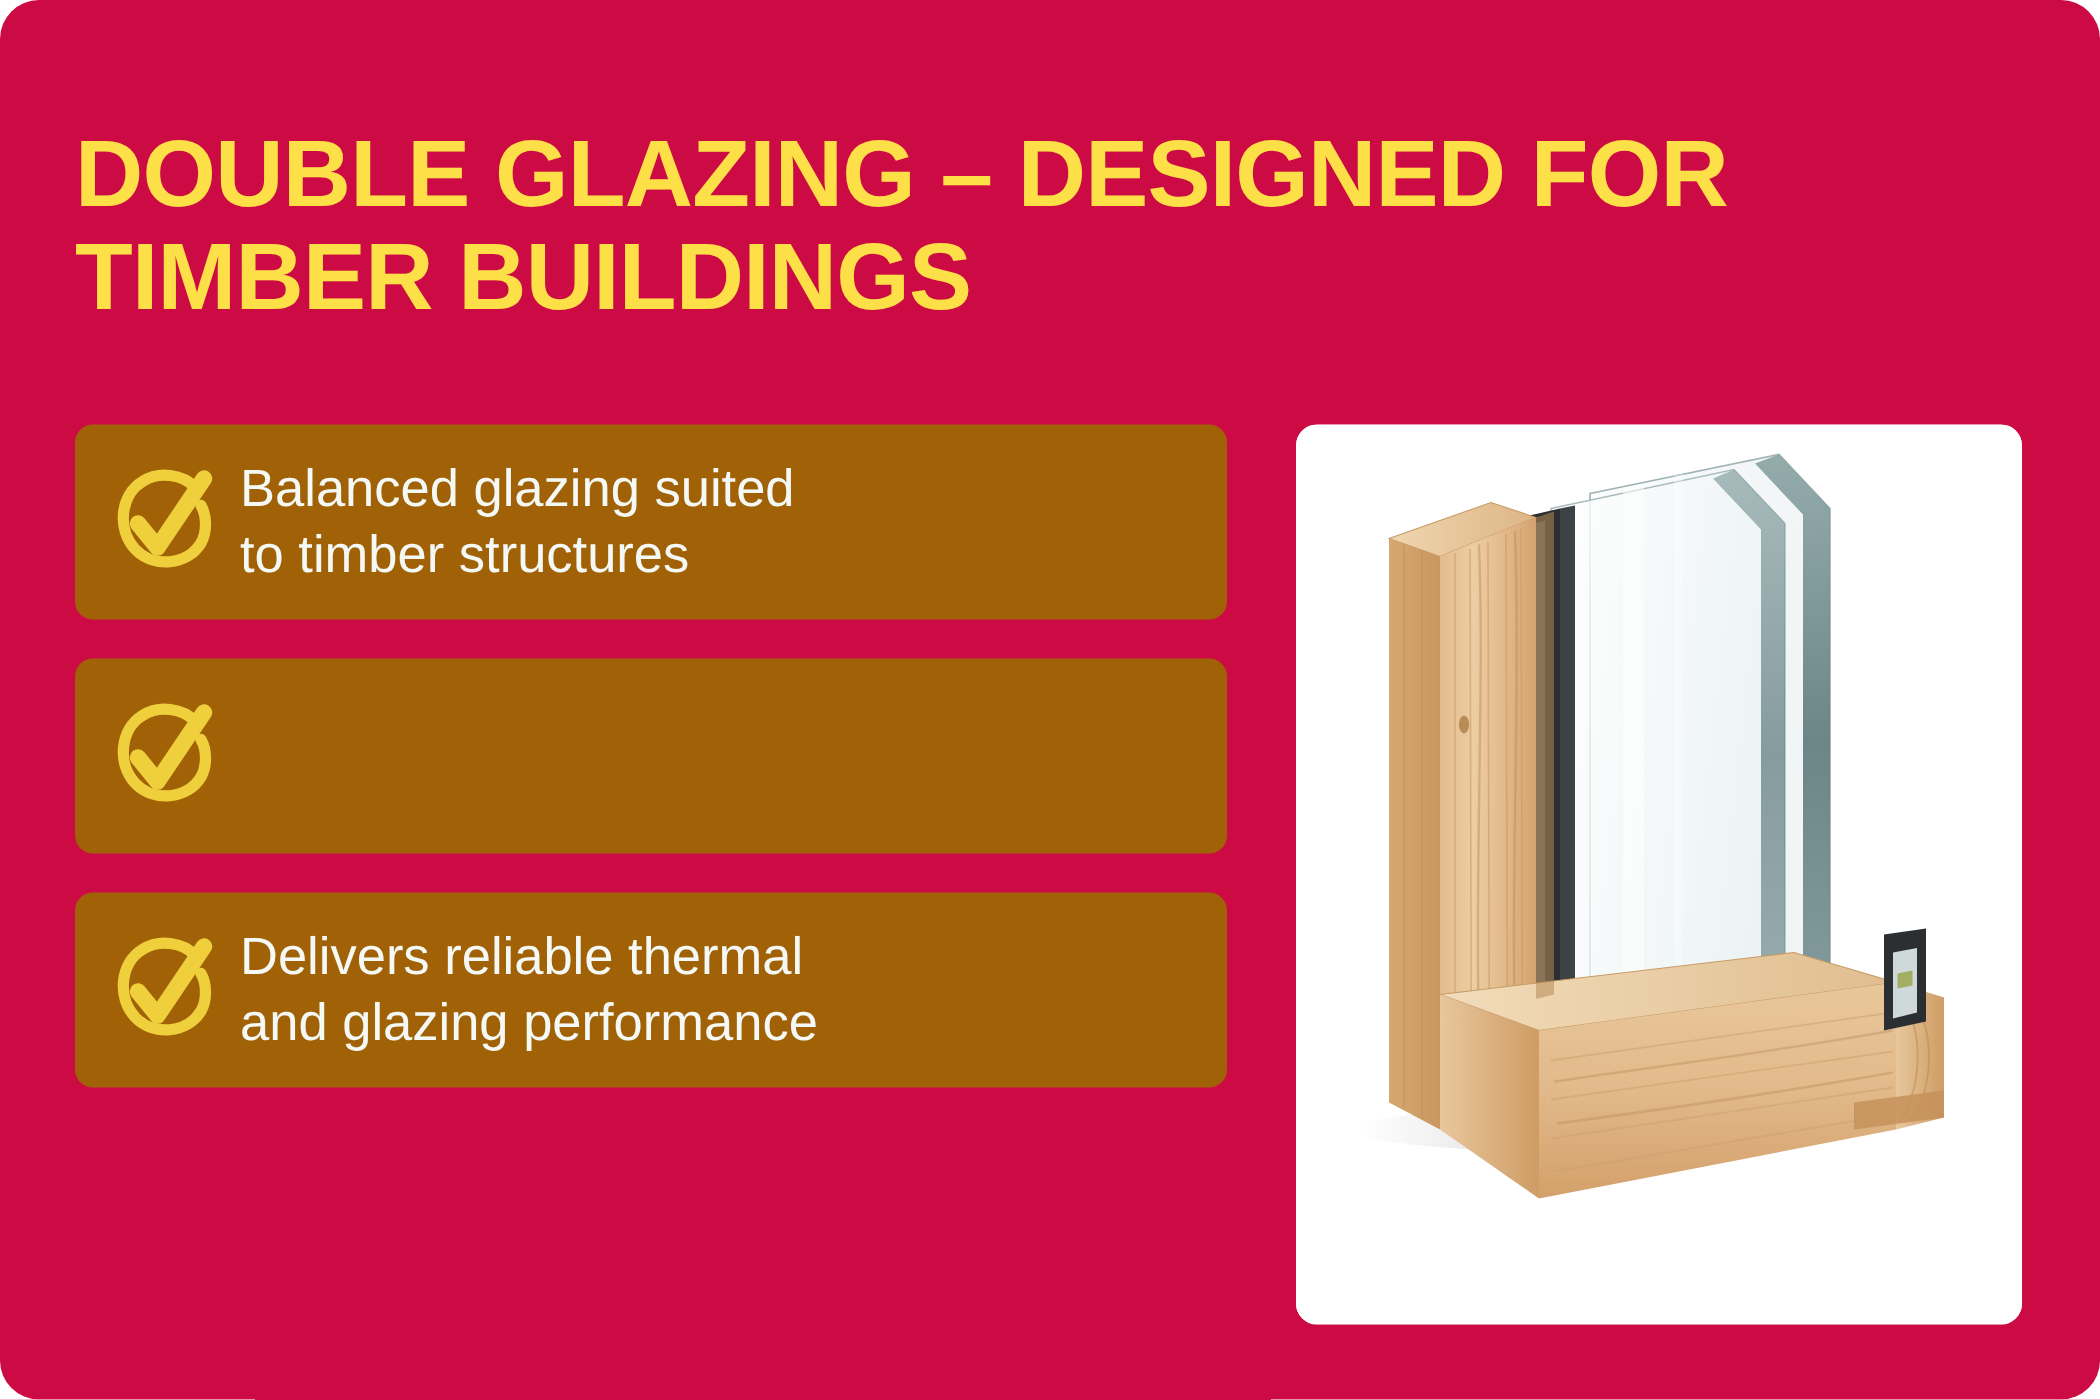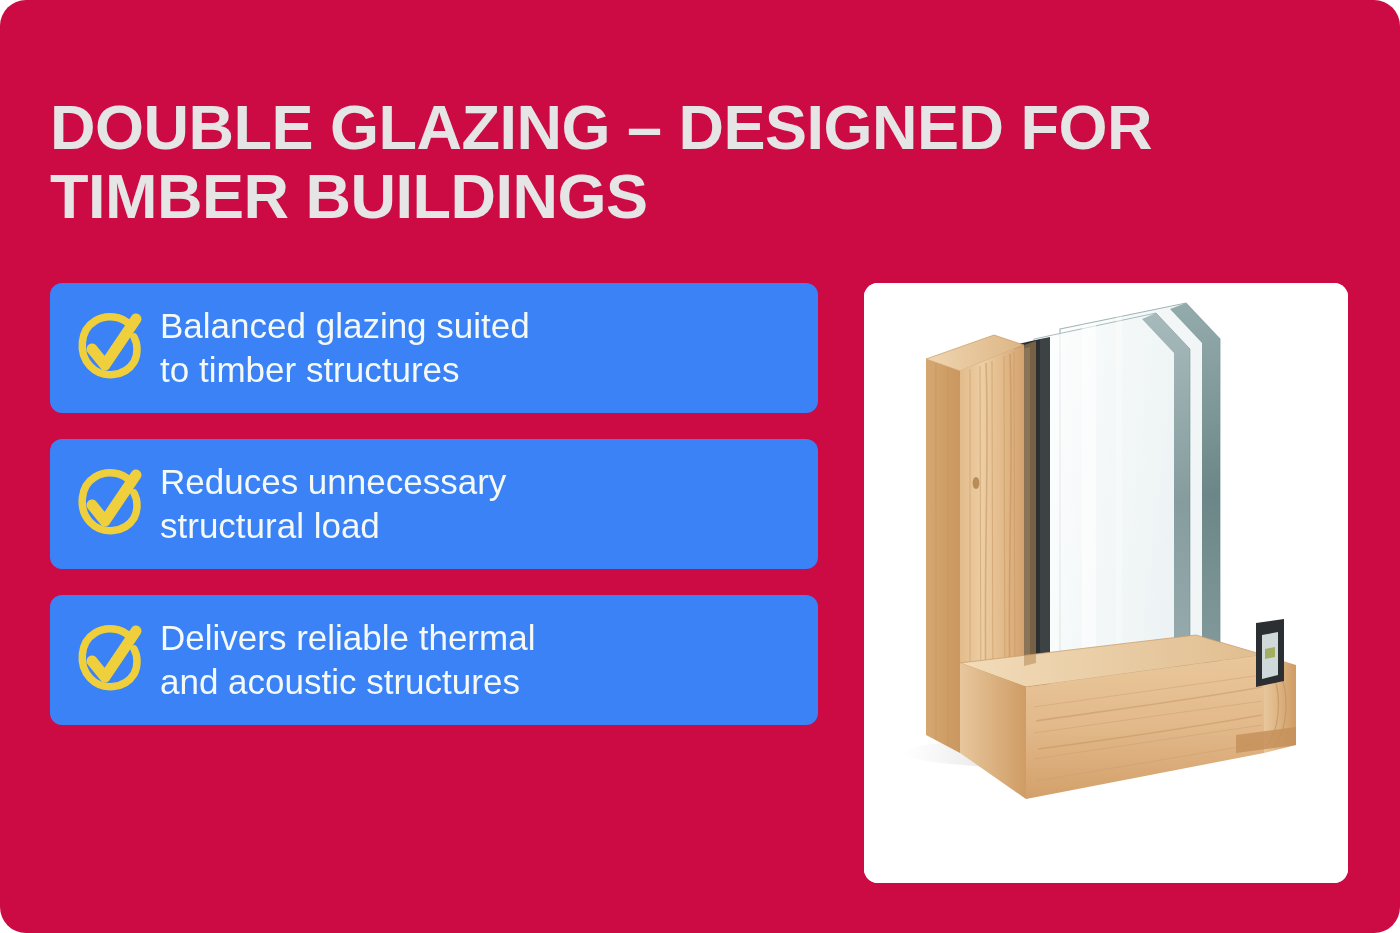--- a/index.html
+++ b/index.html
@@ -20,42 +20,41 @@
     border-radius: 26px;
     overflow: hidden;
   }
 
   
   #title {
     position: absolute;
     left: 50px;
     top: 82px;
     width: 1300px;
-    color: #e5e5e5;
+    color: #fde047;
     font-size: 63px;
     line-height: 1.09;
     font-weight: bold;
     letter-spacing: -0.5px;
     text-transform: uppercase;
-    margin-top: 11px;
   }
 
   
   #bullets {
     position: absolute;
     left: 50px;
     top: 283px;
     width: 768px;
     display: flex;
     flex-direction: column;
     gap: 26px;
   }
 
   .bullet-card {
-    background: #3b82f6;
+    background: #a16207;
     border-radius: 12px;
     height: 130px;
     display: flex;
     align-items: center;
     padding: 0 18px 0 22px;
   }
 
   .check-wrap {
     flex: 0 0 auto;
     width: 74px;
@@ -108,33 +107,31 @@
     </div>
 
 
     <div class="bullet-card">
       <span class="check-wrap">
         <svg viewBox="0 0 74 74" aria-hidden="true">
           <path d="M58 14 C50 5 34 3 23 10 C8 19 6 42 18 55 C30 68 53 66 62 51 C66 44 66 33 62 26" fill="none" stroke="#efd03c" stroke-width="7.5" stroke-linecap="round"></path>
           <path d="M20 38 L33 54 L64 8" fill="none" stroke="#efd03c" stroke-width="11" stroke-linecap="round" stroke-linejoin="round"></path>
         </svg>
       </span>
-      <span class="bullet-text">Reduces unnecessary
-structural load</span>
     </div>
 
     <div class="bullet-card">
       <span class="check-wrap">
         <svg viewBox="0 0 74 74" aria-hidden="true">
           <path d="M58 14 C50 5 34 3 23 10 C8 19 6 42 18 55 C30 68 53 66 62 51 C66 44 66 33 62 26" fill="none" stroke="#efd03c" stroke-width="7.5" stroke-linecap="round"></path>
           <path d="M20 38 L33 54 L64 8" fill="none" stroke="#efd03c" stroke-width="11" stroke-linecap="round" stroke-linejoin="round"></path>
         </svg>
       </span>
       <span class="bullet-text">Delivers reliable thermal
-and acoustic structures</span>
+and glazing performance</span>
     </div>
 
   </div>
 
   <div id="photo-panel">
     <svg viewBox="0 0 484 600" aria-hidden="true">
       <defs>
         <linearGradient id="woodFace" x1="0" y1="0" x2="1" y2="0">
           <stop offset="0" stop-color="#e3bc8c"></stop>
           <stop offset="0.35" stop-color="#edcda3"></stop>

